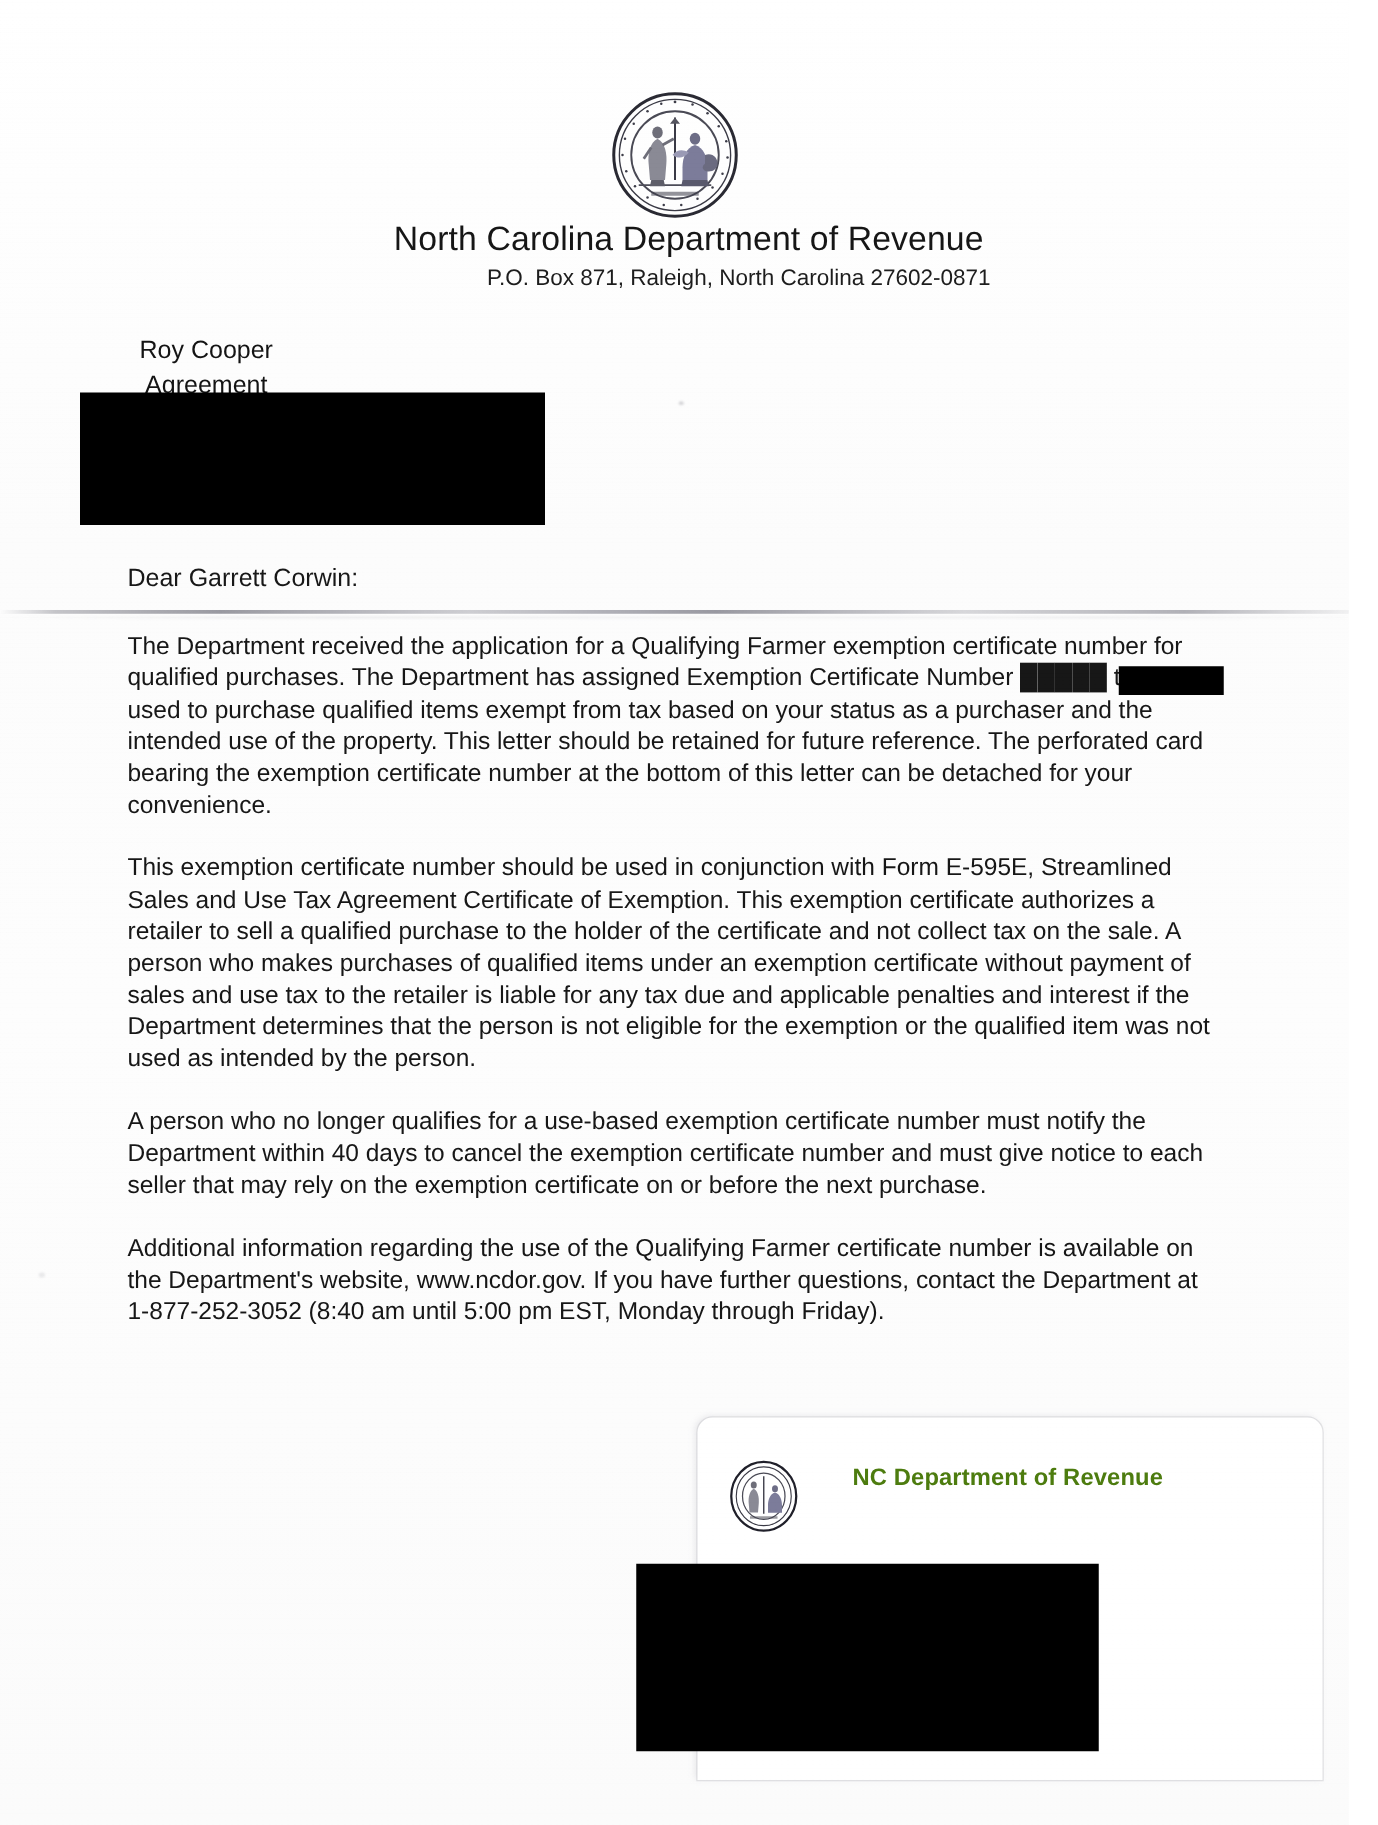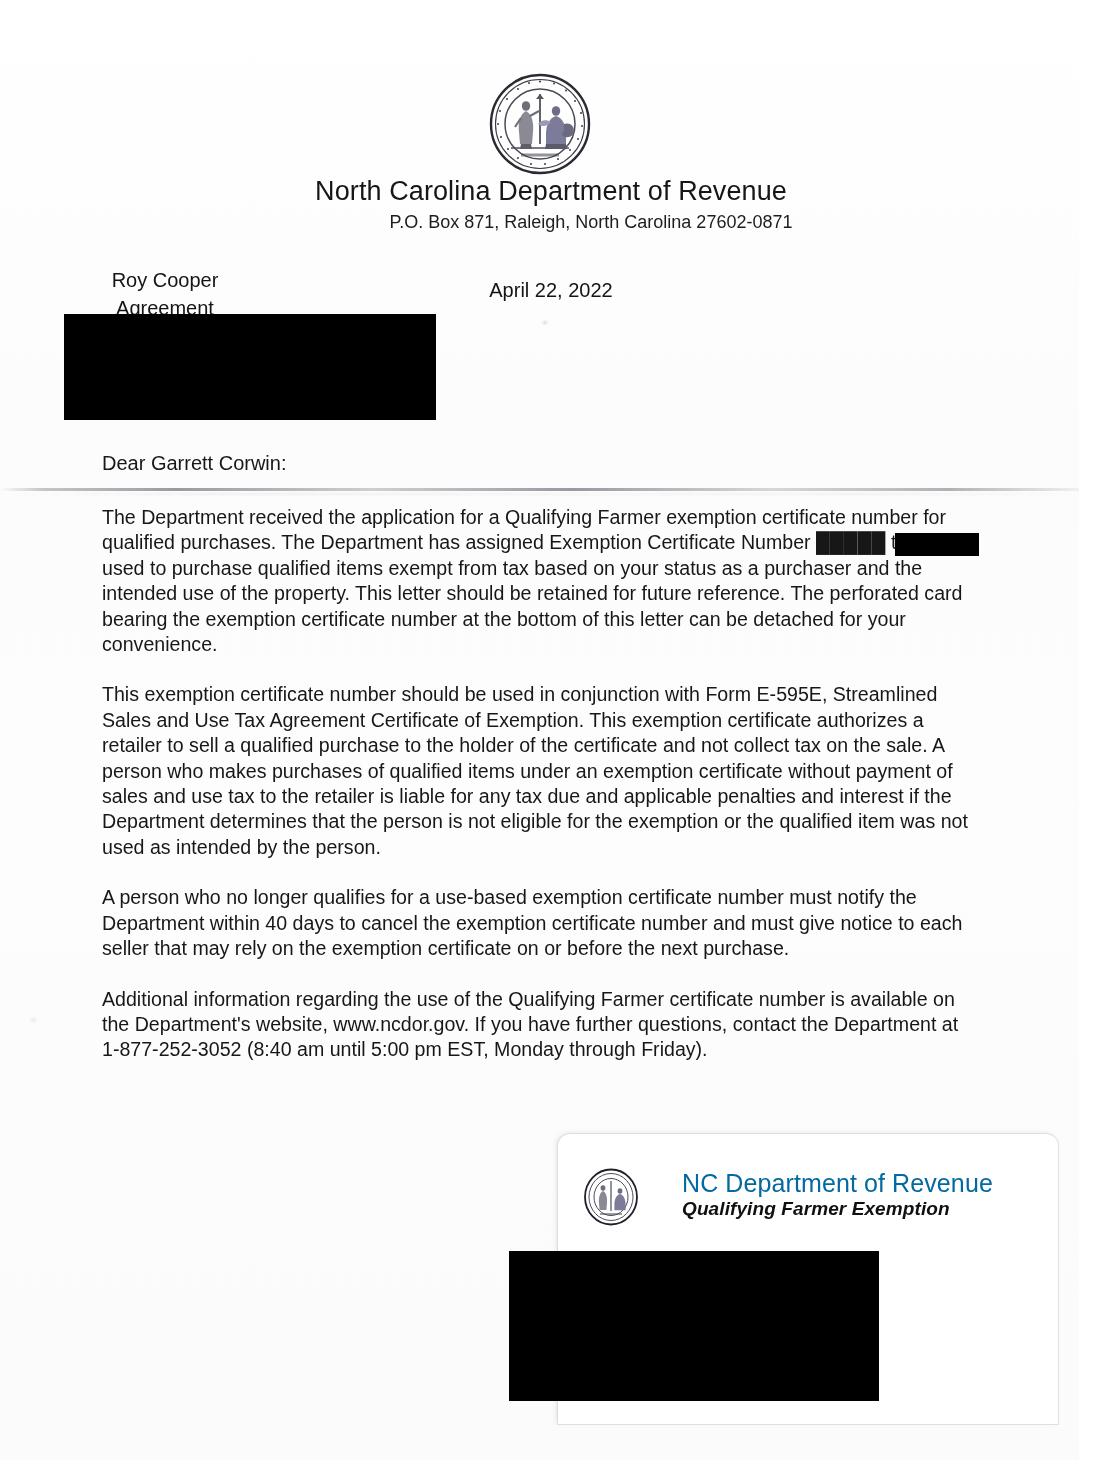--- a/index.html
+++ b/index.html
@@ -170,23 +170,23 @@
     top: 34px;
     width: 58px;
     height: 58px;
   }
   .card-text {
     position: absolute;
     left: 124px;
     top: 36px;
   }
   .card-line-1 {
-    font-size: 25px;
-    font-weight: normal;
-    color: #0369a1;
+    font-size: 19px;
+    font-weight: bold;
+    color: #4d7c0f;
     line-height: 26px;
     letter-spacing: .1px;
   }
   .card-line-2 {
     font-size: 19px;
     font-weight: bold;
     font-style: italic;
     color: #101010;
     line-height: 26px;
     letter-spacing: .1px;
@@ -259,21 +259,20 @@
   </div>
 
   <div class="dept-title">North Carolina Department of Revenue</div>
   <div class="dept-address">P.O. Box 871, Raleigh, North Carolina 27602-0871</div>
 
   <div class="official official-left">
     <div>Roy Cooper</div>
     <div>Agreement</div>
   </div>
 
-  <div class="letter-date">April 22, 2022</div>
 
 
   <div class="redaction redaction-address"></div>
 
   <div class="salutation">Dear Garrett Corwin:</div>
 
   <div class="crease" style="top:488px;"></div>
   <div class="crease-2" style="top:493px;"></div>
 
   <div class="body-block">
@@ -292,21 +291,20 @@
       <ellipse cx="29" cy="29" rx="17" ry="18.5" fill="none" stroke="#4a4a55" stroke-width="1"></ellipse>
       <path d="M29 13 V43" stroke="#3a3a46" stroke-width="1.1"></path>
       <ellipse cx="21" cy="20" rx="2.4" ry="2.8" fill="#6e6e79"></ellipse>
       <path d="M21 23 c-3.4 1.6 -4.5 7 -4 12 l.6 7 h6.8 l.6 -7 c.5 -5 -.6 -10.4 -4 -12z" fill="#8a8a95"></path>
       <ellipse cx="38" cy="23" rx="2.4" ry="2.8" fill="#6d6d86"></ellipse>
       <path d="M38 26 c-4 1.2 -5.6 5.8 -5.6 10.4 l0 5.8 h11.2 l0 -5.8 c0 -4.6 -1.6 -9.2 -5.6 -10.4z" fill="#7c7c9a"></path>
       <path d="M18 46 h22" stroke="#3d3d48" stroke-width="2" opacity=".5"></path>
     </svg>
     <div class="card-text">
       <div class="card-line-1">NC Department of Revenue</div>
-      <div class="card-line-2">Qualifying Farmer Exemption</div>
     </div>
   </div>
 
   <div class="redaction redaction-card"></div>
 
   <div class="smudge" style="left:543px; top:321px; width:4px; height:3px;"></div>
   <div class="smudge" style="left:31px; top:1018px; width:5px; height:4px; opacity:.5;"></div>
   <div class="smudge" style="left:237px; top:767px; width:5px; height:5px; opacity:.45;"></div>
 
   <div class="scan-noise"></div>

